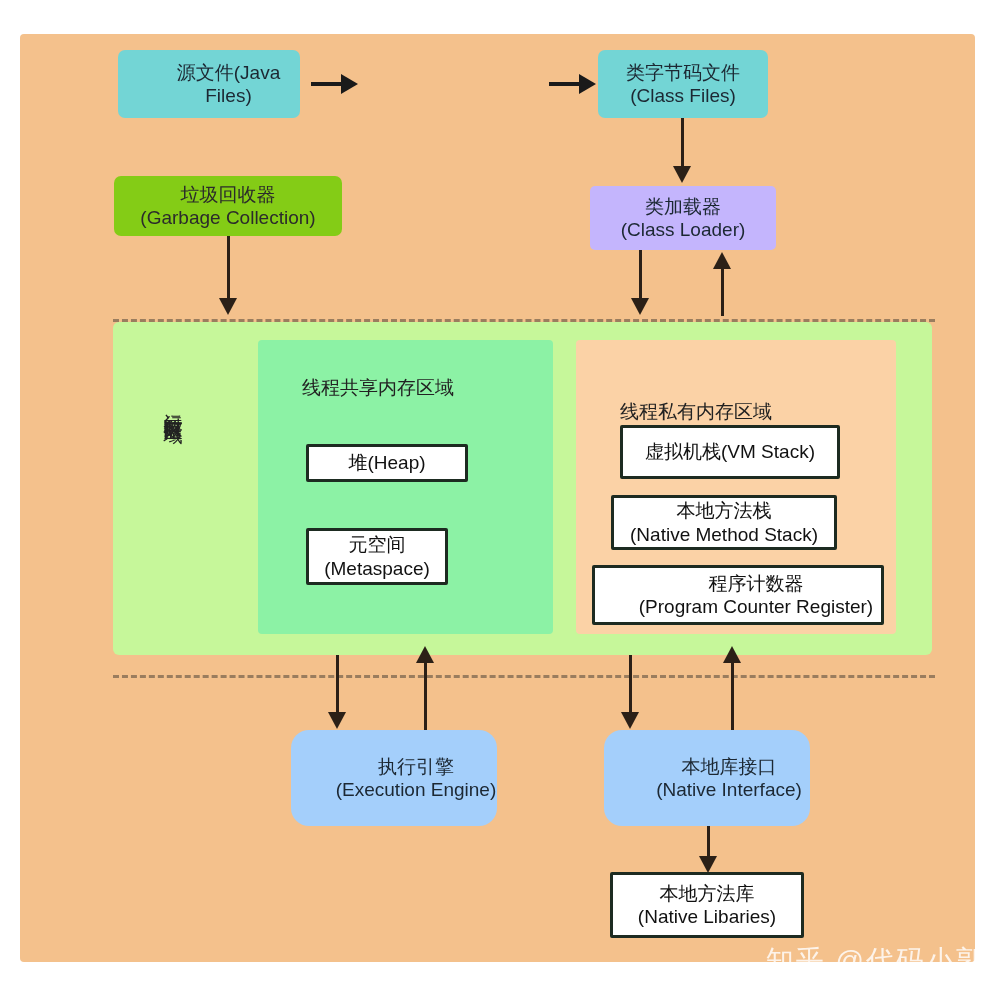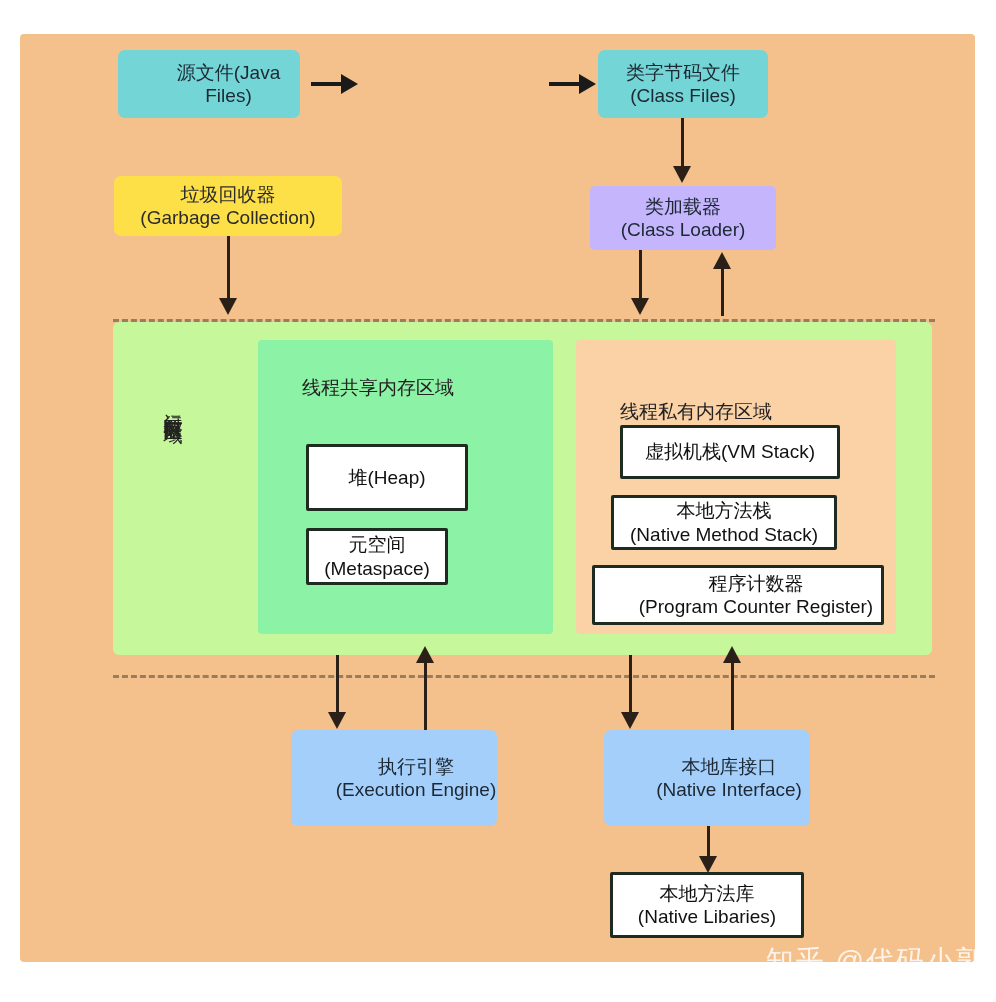--- a/index.html
+++ b/index.html
@@ -36,32 +36,32 @@
     color: #1c2833;
     line-height: 1.22;
     white-space: pre-line;
     font-size: 19px;
   }
   .cyan {
     background: #73d5d5;
     border-radius: 7px;
   }
   .gray {
-    background: #fde047;
+    background: #84cc16;
     border-radius: 7px;
     color: #2b2b2b;
   }
   .yellow {
     background: #c4b5fd;
     border-radius: 5px;
     color: #1c2833;
   }
   .blue {
     background: #a4cffb;
-    border-radius: 7px;
+    border-radius: 18px;
     color: #1c2833;
     padding-left: 44px;
   }
   .white-box {
     background: #ffffff;
     border: 3px solid #1d2b21;
     border-radius: 2px;
     color: #111111;
   }
   .region-runtime {
@@ -196,21 +196,21 @@
   <div class="dashed" style="top:319px;"></div>
   <div class="dashed" style="top:675px;"></div>
 
   <div class="region-runtime"></div>
 
   <div class="vertical-label">运行时数据区域</div>
 
   <div class="region-shared"></div>
   <div class="region-label" style="left:302px; top:375px;">线程共享内存区域</div>
 
-  <div class="node white-box" style="left:306px; top:444px; width:162px; height:67px;">堆(Heap)</div>
+  <div class="node white-box" style="left:306px; top:444px; width:162px; height:38px;">堆(Heap)</div>
 
   <div class="node white-box" style="left:306px; top:528px; width:142px; height:57px;">元空间
 (Metaspace)</div>
 
   <div class="region-private"></div>
   <div class="region-label" style="left:620px; top:375px;margin-top:24px;">线程私有内存区域</div>
 
   <div class="node white-box" style="left:620px; top:425px; width:220px; height:54px;">虚拟机栈(VM Stack)</div>
 
   <div class="node white-box" style="left:611px; top:495px; width:226px; height:55px;">本地方法栈

